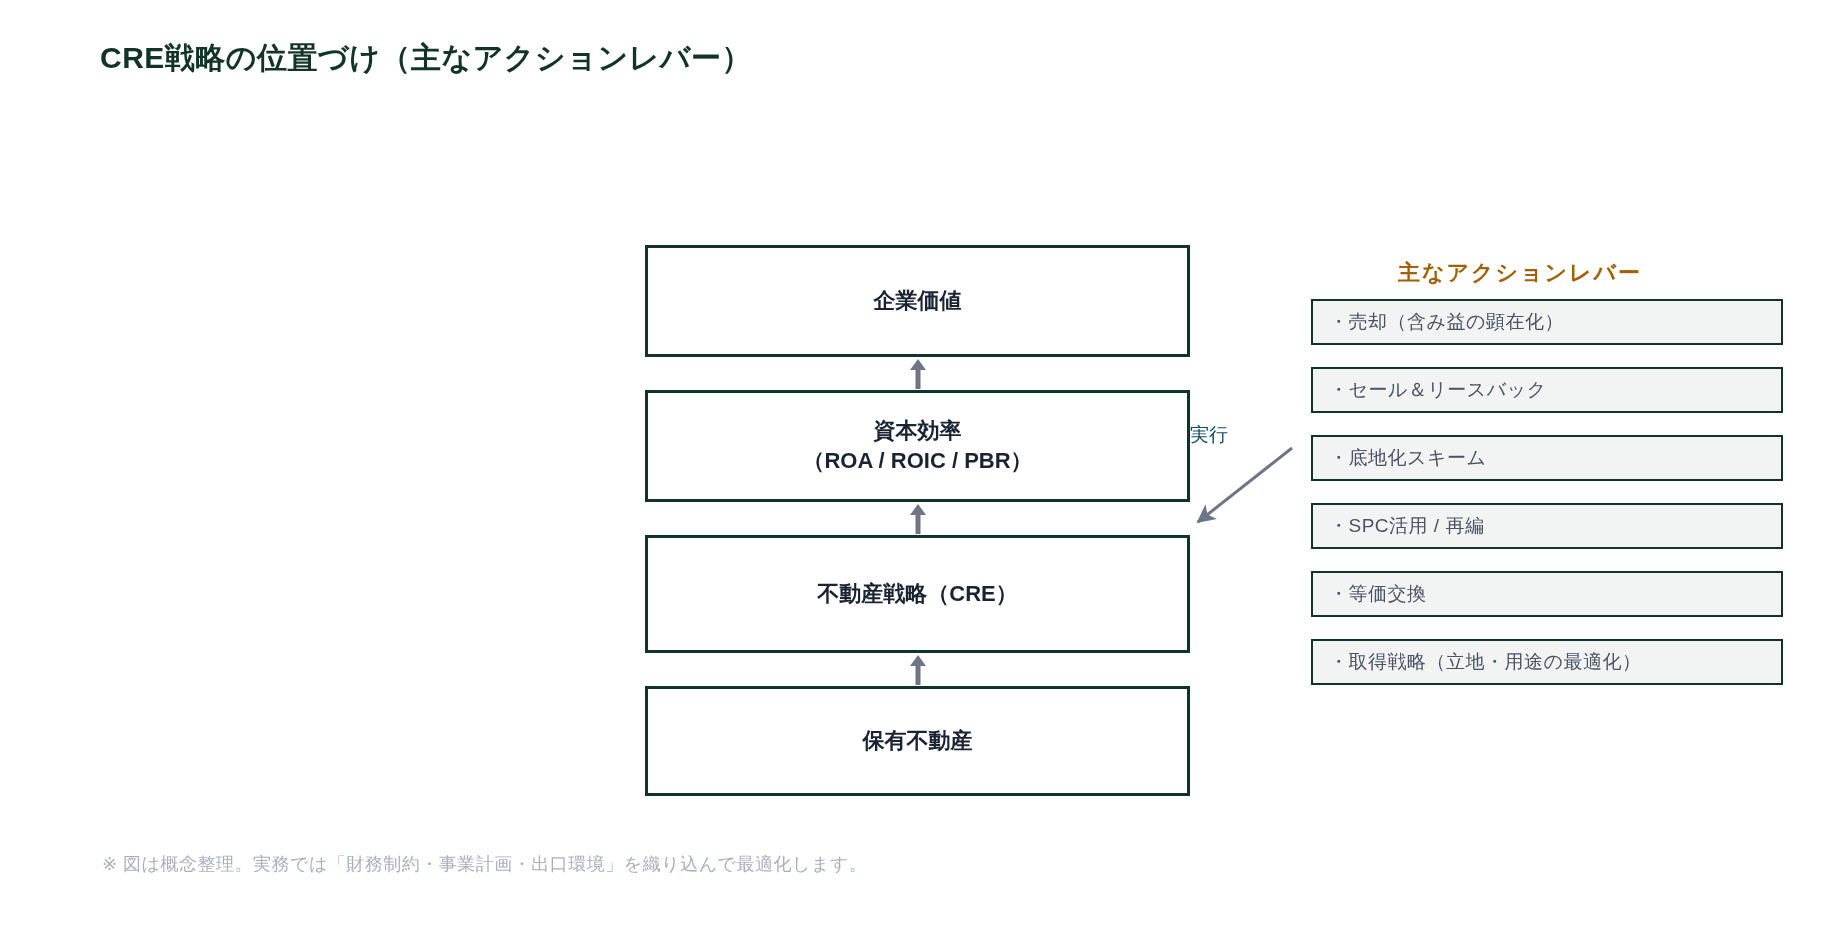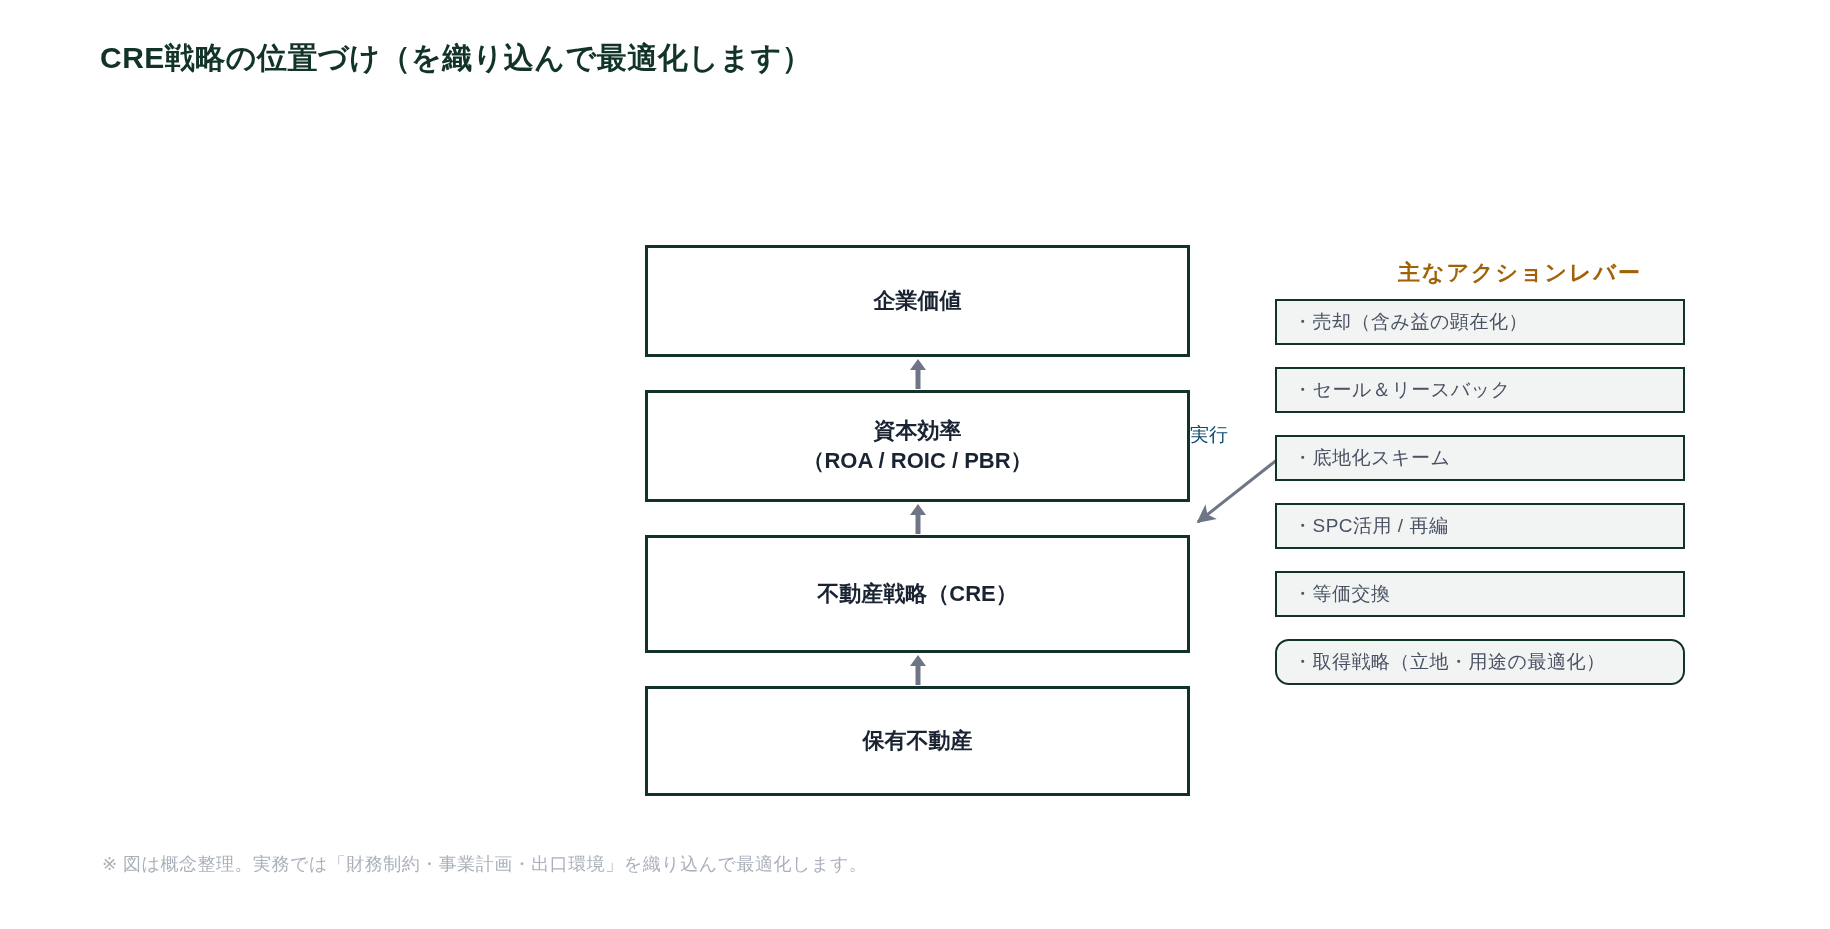--- a/index.html
+++ b/index.html
@@ -82,34 +82,35 @@
     font-size: 22px;
     font-weight: bold;
     color: #a16207;
     text-align: center;
     letter-spacing: 2px;
     margin-bottom: 11px;
     white-space: nowrap;
   }
   .lever-item {
     box-sizing: border-box;
-    width: 410px;
+    width: 472px;
     height: 46px;
     border: 2px solid #123328;
     background: #f2f4f4;
     display: flex;
     align-items: center;
     padding-left: 16px;
     font-size: 19px;
     color: #4a5263;
     margin-bottom: 22px;
     letter-spacing: 0.5px;
     white-space: nowrap;
-  }
-  .lever-item:last-child { margin-bottom: 0; border-radius: 14px; }
+    margin-left: 36px;
+  }
+  .lever-item:last-child { margin-bottom: 0; }
 
   
   .connector {
     position: absolute;
     left: 1180px;
     top: 440px;
     width: 120px;
     height: 130px;
     overflow: visible;
     pointer-events: none;
@@ -130,21 +131,21 @@
     top: 852px;
     font-size: 18px;
     color: #aab0bb;
     letter-spacing: 0.5px;
     white-space: nowrap;
   }
 </style>
 </head>
 <body>
 
-<div class="page-title">CRE戦略の位置づけ（を織り込んで最適化します）</div>
+<div class="page-title">CRE戦略の位置づけ（主なアクションレバー）</div>
 
 <div class="stack">
 
   <div class="stack-box box-value">
     <span>企業価値</span>
   </div>
 
   <div class="stack-gap">
     <svg class="up-arrow" viewBox="0 0 18 30">
       <path d="M9 0 L17 11 L11.5 11 L11.5 30 L6.5 30 L6.5 11 L1 11 Z" fill="#6e7686"></path>

